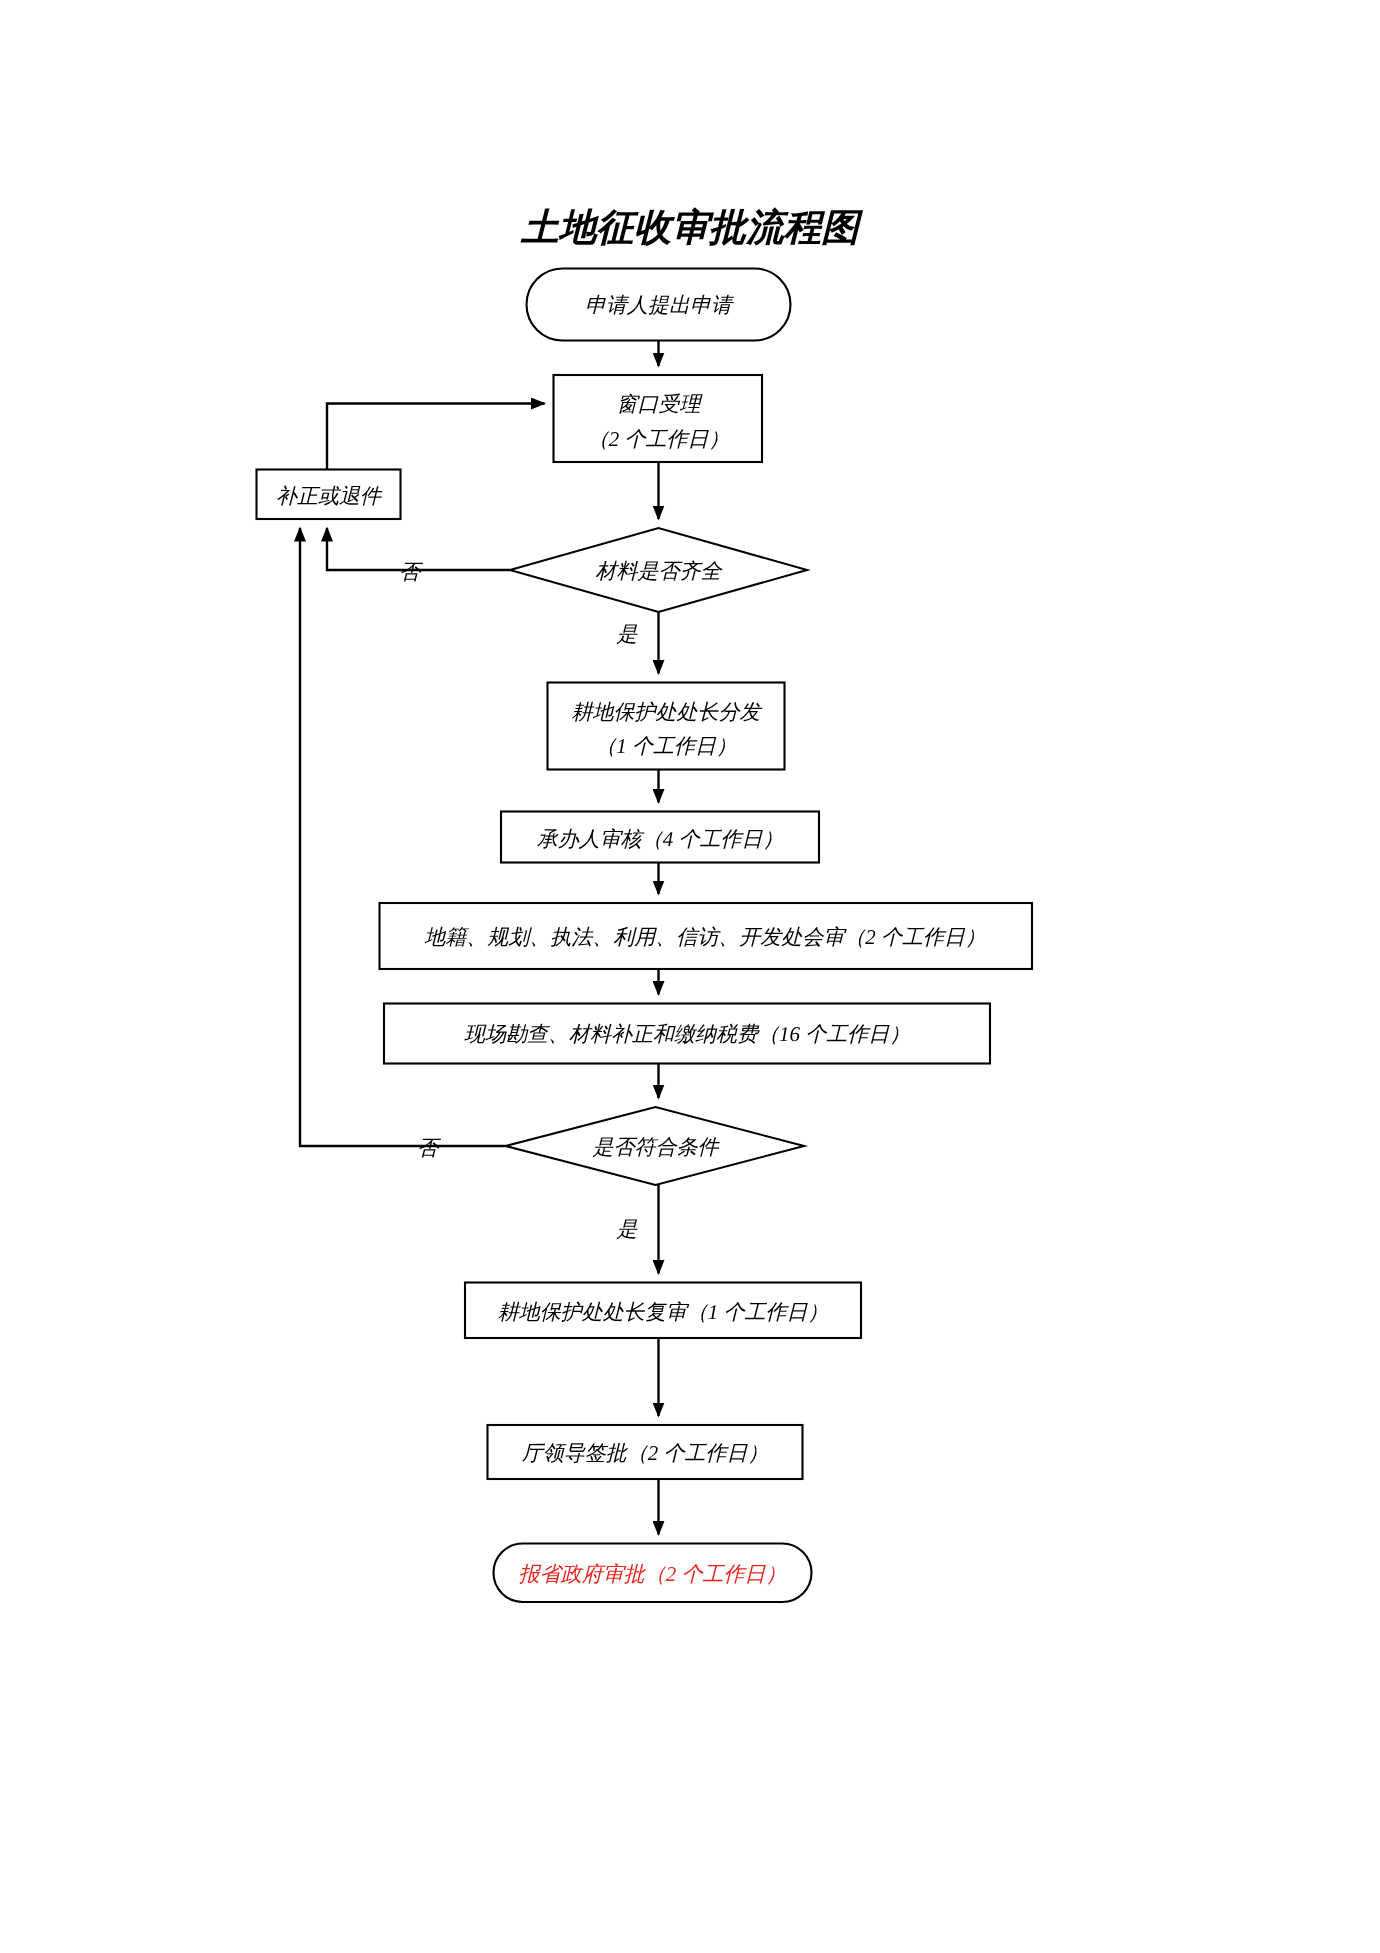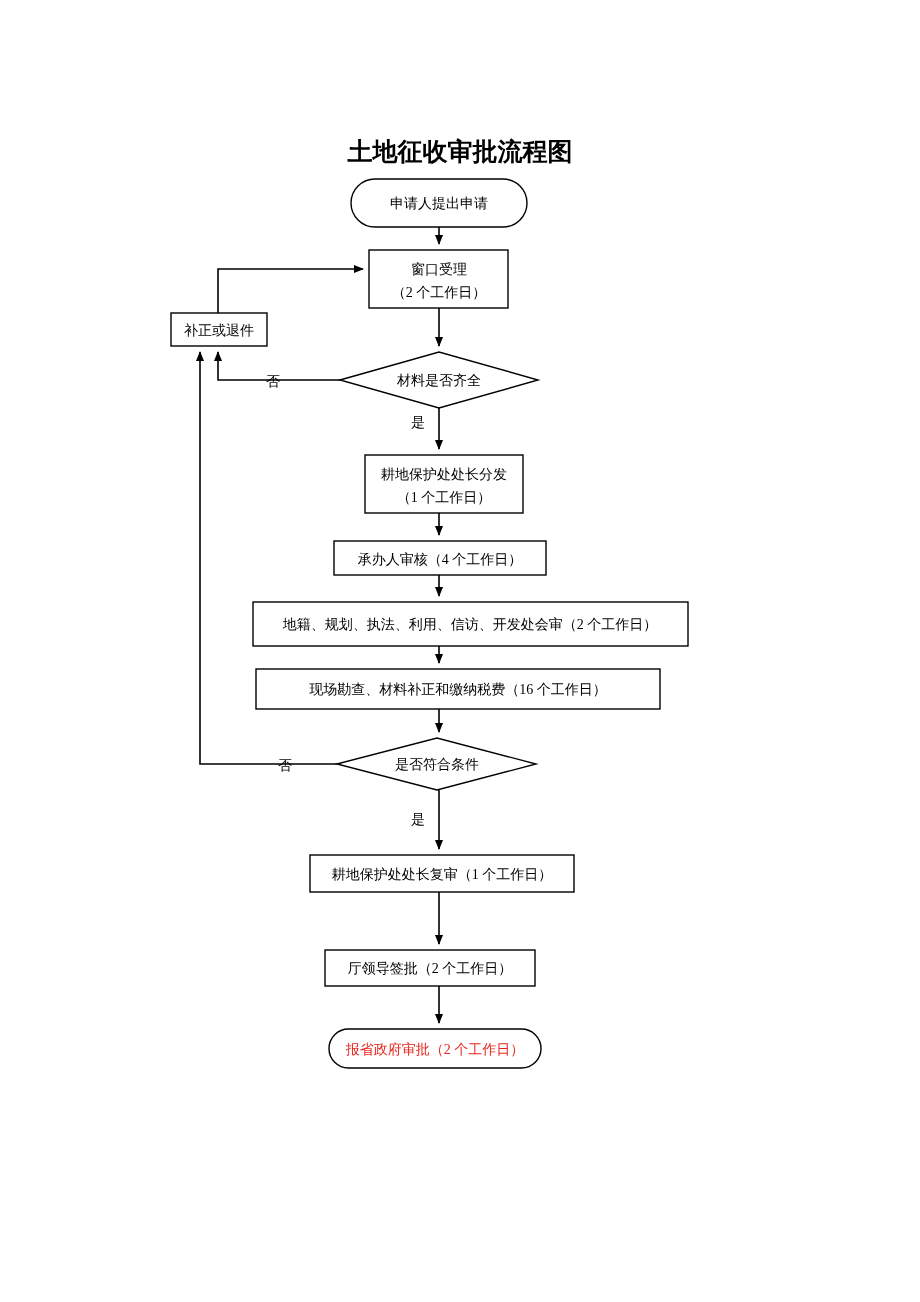--- a/index.html
+++ b/index.html
@@ -14,20 +14,21 @@
     font-family: "Liberation Serif", "DejaVu Serif", serif;
     overflow: hidden;
     position: relative;
   }
   #flowchart-root {
     position: absolute;
     left: 0;
     top: 0;
     width: 920px;
     height: 1302px;
+    font-style: italic;
   }
   svg#flow-svg {
     display: block;
     width: 920px;
     height: 1302px;
   }
   .chart-title {
     font-family: "Liberation Sans", "DejaVu Sans", sans-serif;
     font-weight: bold;
     font-size: 25px;

